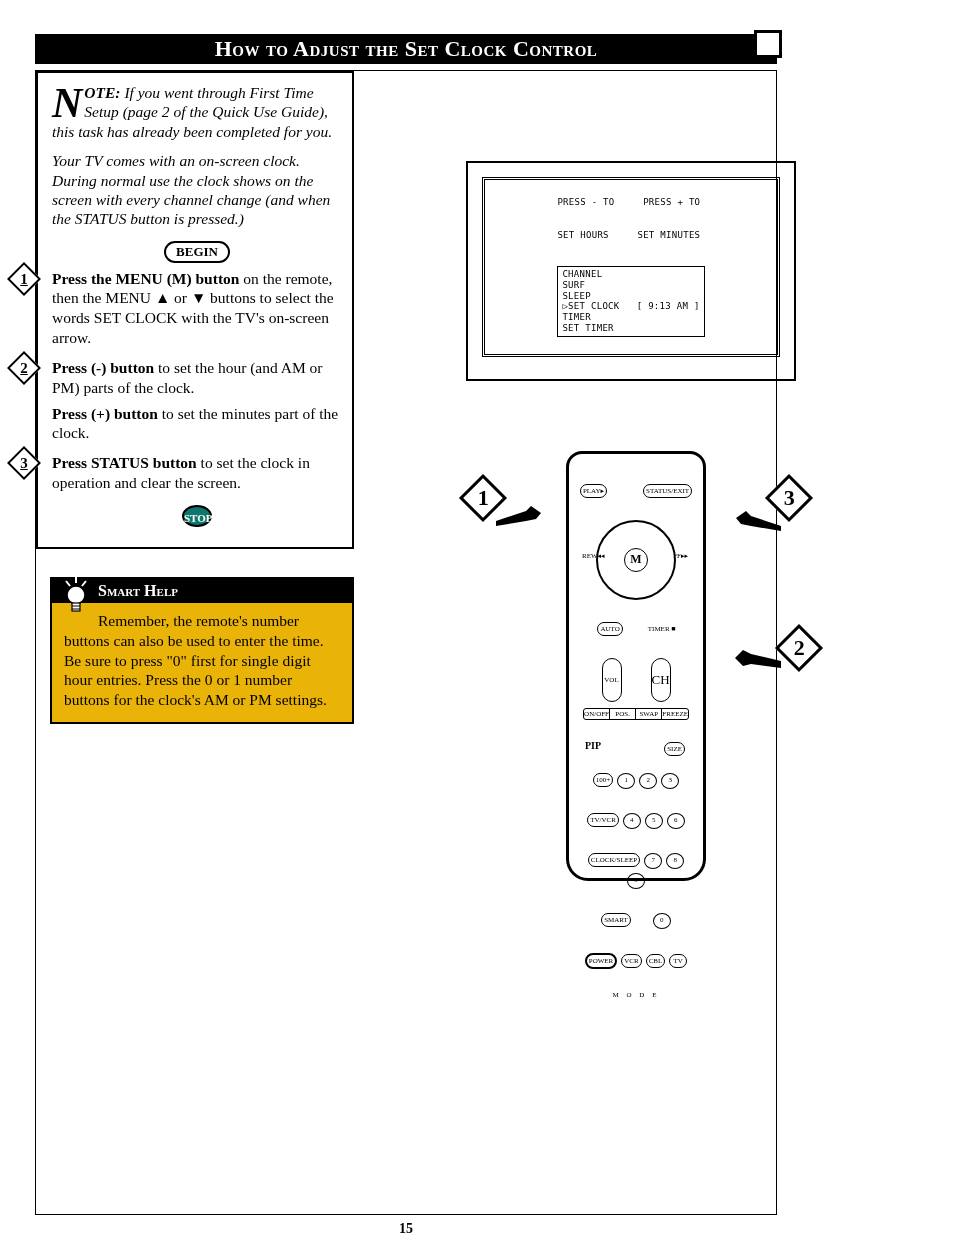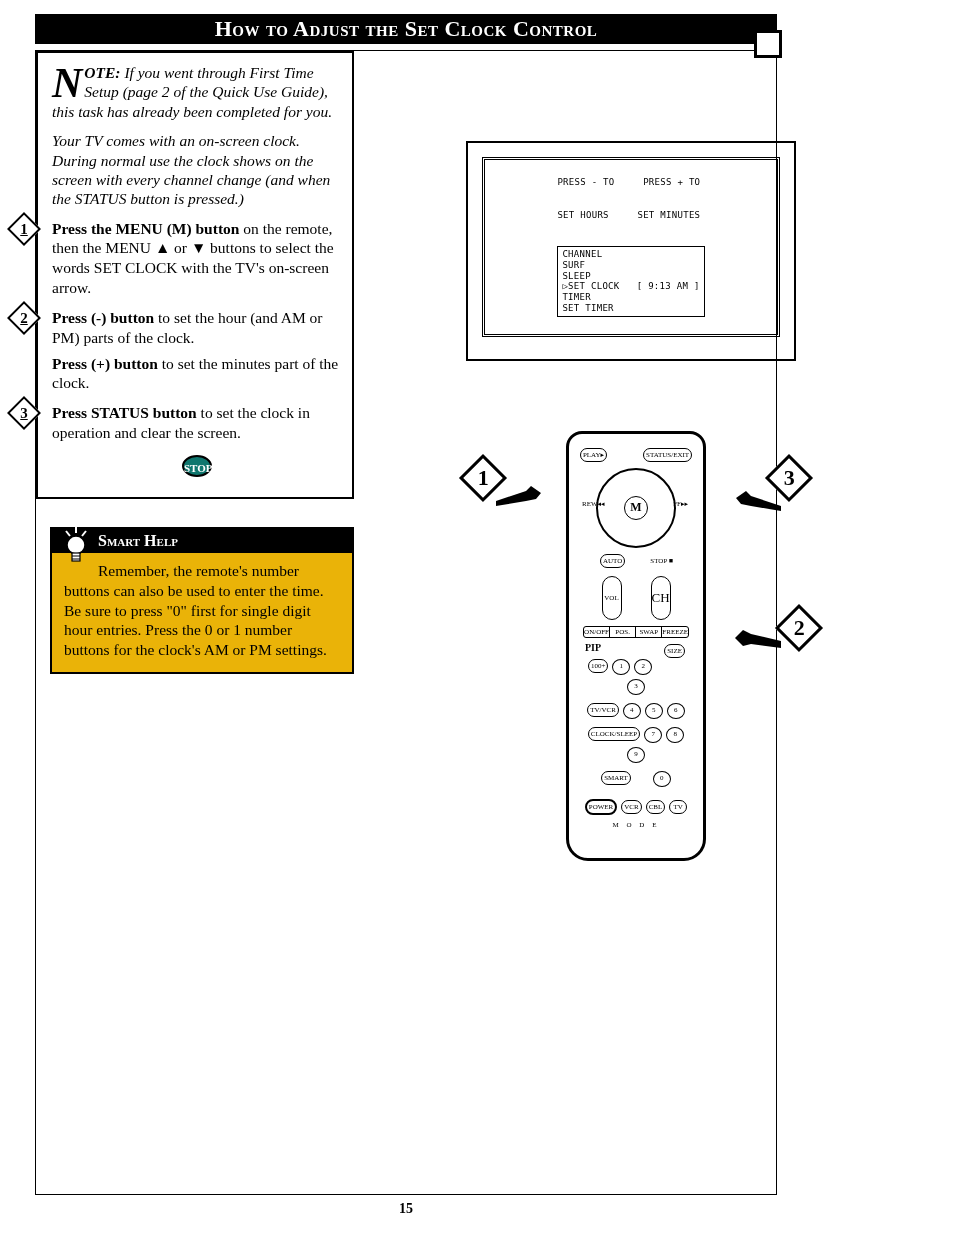--- a/index.html
+++ b/index.html
@@ -8,21 +8,21 @@
     padding: 0;
     background: #fff;
     font-family: "Times New Roman", Times, serif;
     color: #000;
     width: 954px;
   }
   .page {
     width: 812px;
     height: 1259px;
     position: relative;
-    padding: 14px 35px 20px 35px;
+    padding: 34px 35px 20px 35px;
   }
   .title-bar {
     background: #000;
     color: #fff;
     height: 30px;
     line-height: 30px;
     text-align: center;
     font-variant: small-caps;
     font-weight: bold;
     font-size: 22px;
@@ -216,21 +216,21 @@
     border: 1.5px solid #000;
     border-radius: 10px;
     display: inline-block;
     margin: 2px 1px;
     font-size: 7px;
     line-height: 12px;
     min-width: 18px;
     padding: 0 2px;
   }
   .btn-round { border-radius: 50%; width: 16px; height: 16px; padding:0; }
-  .row { margin: 4px 0; }
+  .row { margin: 20px 0; }
   .pip-bar { border:1.5px solid #000; height: 12px; margin: 4px 6px; border-radius: 3px; font-size:7px; line-height:10px; display:flex; }
   .pip-bar div { flex:1; border-right:1px solid #000; }
   .pip-bar div:last-child { border-right:none; }
   .dpad {
     width: 80px; height: 80px; border: 2px solid #000; border-radius: 50%;
     margin: 4px auto; position: relative;
   }
   .dpad::after {
     content: "M"; position: absolute; left: 50%; top: 50%;
     transform: translate(-50%,-50%); font-weight: bold; font-size: 12px;
@@ -270,20 +270,23 @@
   <div class="content-frame">
     <div class="left-col">
       <div class="instruction-box">
         <p class="note-para">
           <span class="dropcap">N</span>
           <span class="bold" style="font-style:italic">OTE:</span>
           <span>If you went through First Time Setup (page 2 of the Quick Use Guide), this task has already been completed for you.</span>
         </p>
         <p class="intro-para">Your TV comes with an on-screen clock. During normal use the clock shows on the screen with every channel change (and when the STATUS button is pressed.)</p>
 
+        <div class="center">
+          <span class="begin-pill">BEGIN</span>
+        </div>
 
         <div class="step">
           <div class="step-no">
               <div class="diamond">
                 <span>1</span>
               </div>
             </div>
           <span class="bold">Press the MENU (M) button</span><span> on the remote, then the MENU ▲ or ▼ buttons to select the words SET CLOCK with the TV's on-screen arrow.</span>
         </div>
 
@@ -376,21 +379,21 @@
             <span style="display:inline-block;width:30px"></span>
             <span class="btn">STATUS/EXIT</span>
           </div>
           <div class="dpad">
             <div style="position:absolute;left:-16px;top:30px;font-size:7px">REW◂◂</div>
             <div style="position:absolute;right:-14px;top:30px;font-size:7px">FF▸▸</div>
           </div>
           <div class="row">
             <span class="btn">AUTO</span>
             <span style="display:inline-block;width:20px"></span>
-            <span style="font-size:7px">STOP ■</span>
+            <span style="font-size:7px">TIMER ■</span>
           </div>
           <div class="row" style="display:flex; justify-content:space-around; margin:6px 10px;">
             <div style="border:1.5px solid #000;border-radius:10px;width:20px;height:44px;font-size:7px;display:flex;align-items:center;justify-content:center">VOL</div>
             <div style="border:1.5px solid #000;border-radius:10px;width:20px;height:44px;font-size:13px;display:flex;align-items:center;justify-content:center">CH</div>
           </div>
           <div class="pip-bar">
             <div>ON/OFF</div>
               <div>POS.</div>
               <div>SWAP</div>
               <div>FREEZE</div>

